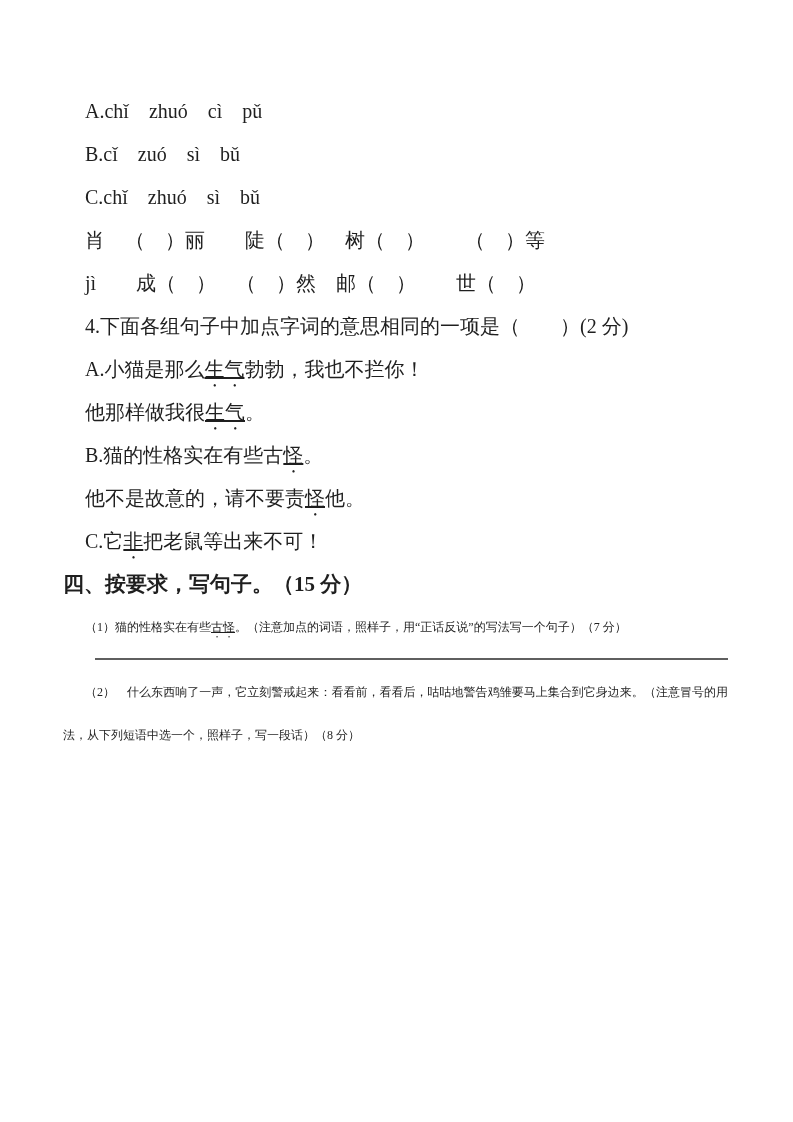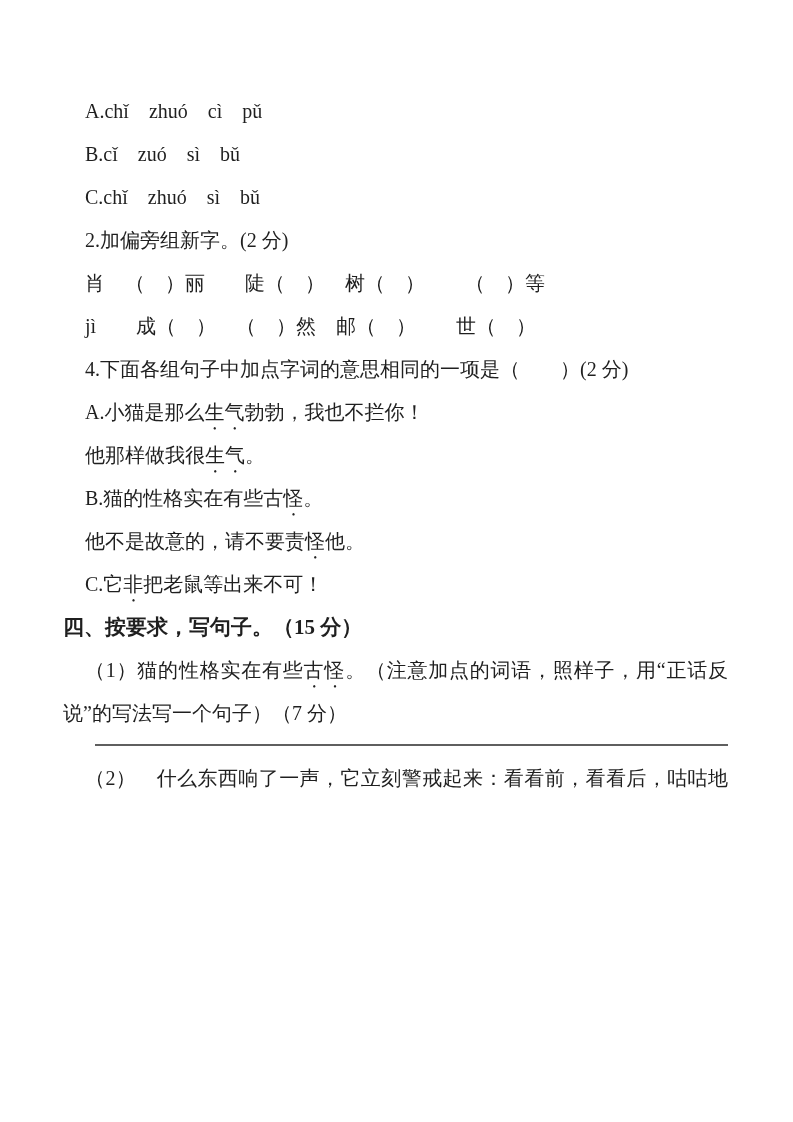--- a/index.html
+++ b/index.html
@@ -28,30 +28,31 @@
     white-space: normal;
   }
   .indent {
     padding-left: 22px;
   }
   .heading {
     font-weight: bold;
     font-size: 21px;
   }
   .para {
-    font-size: 20px;
+    font-size: 12px;
     line-height: 43px;
     text-align: justify;
     text-indent: 22px;
   }
   .em {
     -webkit-text-emphasis: filled dot #222222;
     text-emphasis: filled dot #222222;
     -webkit-text-emphasis-position: under right;
     text-emphasis-position: under right;
+    text-decoration: underline;
   }
   .answer-line {
     margin-top: 9px;
     margin-left: 32px;
     width: 633px;
     height: 0;
     border-top: 2px solid #5f5f5f;
   }
   .para-2 {
     margin-top: 11px;
@@ -70,21 +71,20 @@
 </head>
 <body>
 
 <div class="page">
   <div class="content">
 
     <div class="line indent">A.chǐ　zhuó　cì　pǔ</div>
     <div class="line indent">B.cǐ　zuó　sì　bǔ</div>
     <div class="line indent">C.chǐ　zhuó　sì　bǔ</div>
 
-    <div class="line indent">2.加偏旁组新字。(2 分)</div>
     <div class="line indent">肖　（　）丽　　陡（　）　树（　）　　（　）等</div>
 
     <div class="line indent">jì　　成（　）　（　）然　邮（　）　　世（　）</div>
 
     <div class="line indent">4.下面各组句子中加点字词的意思相同的一项是（　　）(2 分)</div>
 
     <div class="line indent"><span>A.小猫是那么</span><span class="em">生气</span><span>勃勃，我也不拦你！</span></div>
     <div class="line indent"><span>他那样做我很</span><span class="em">生气</span><span>。</span></div>
     <div class="line indent"><span>B.猫的性格实在有些古</span><span class="em">怪</span><span>。</span></div>
     <div class="line indent"><span>他不是故意的，请不要责</span><span class="em">怪</span><span>他。</span></div>

